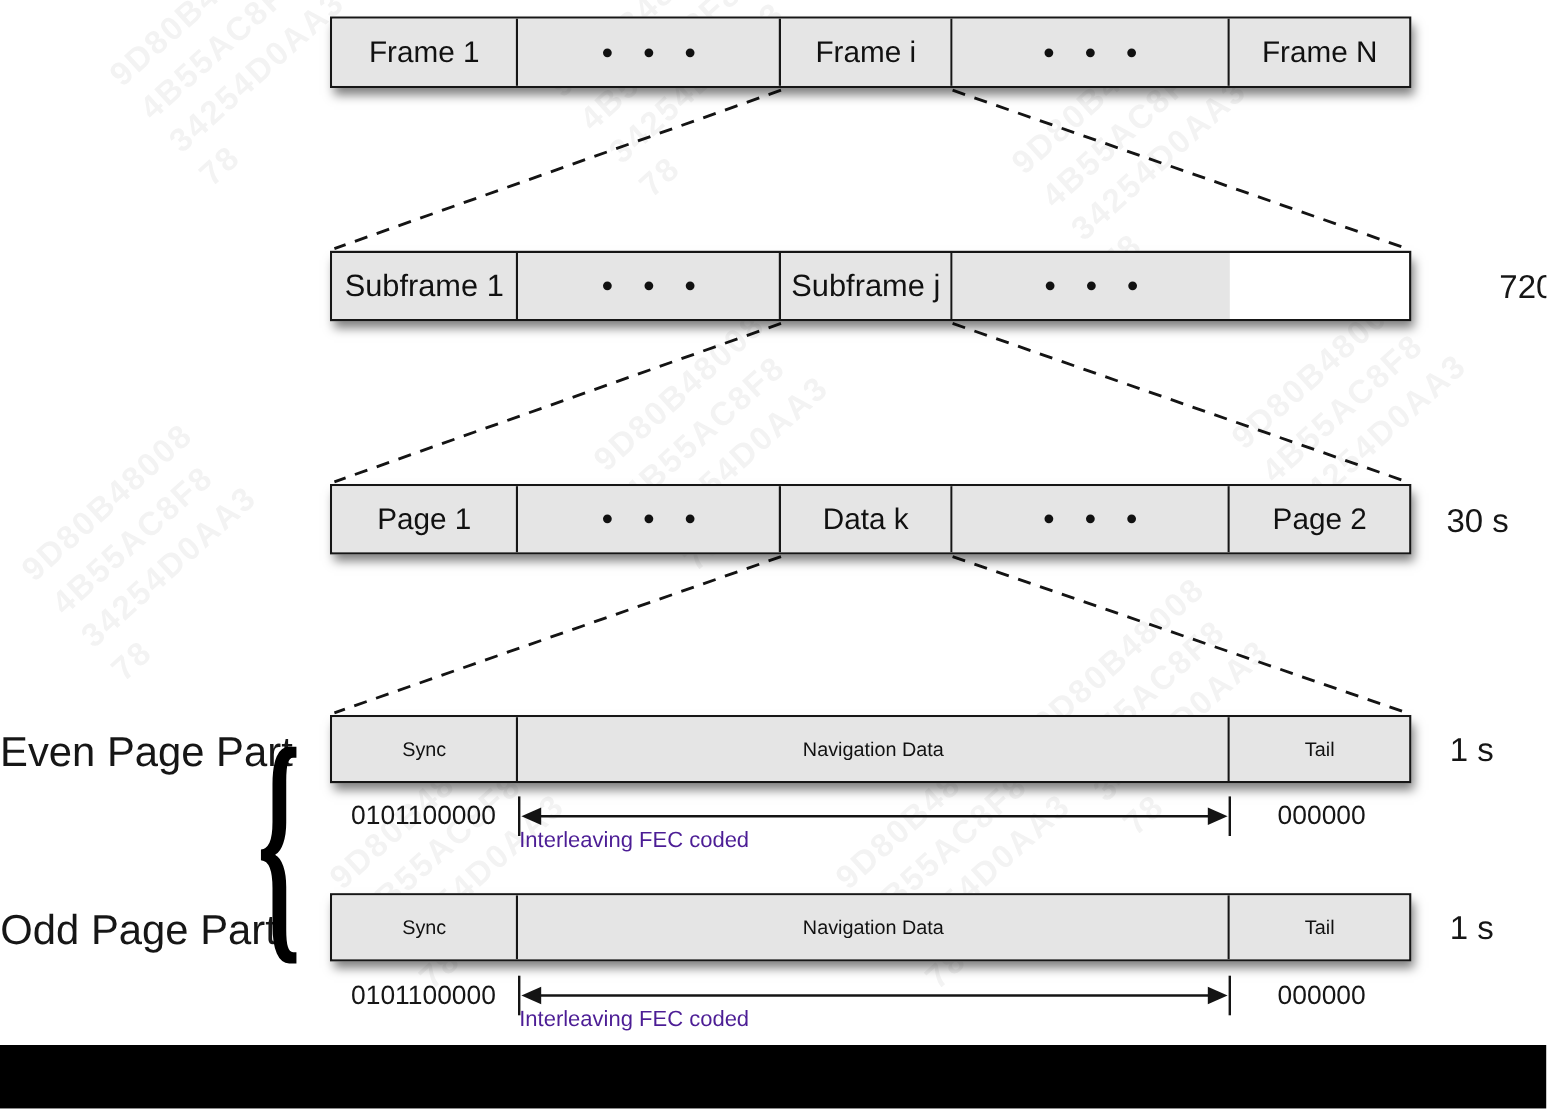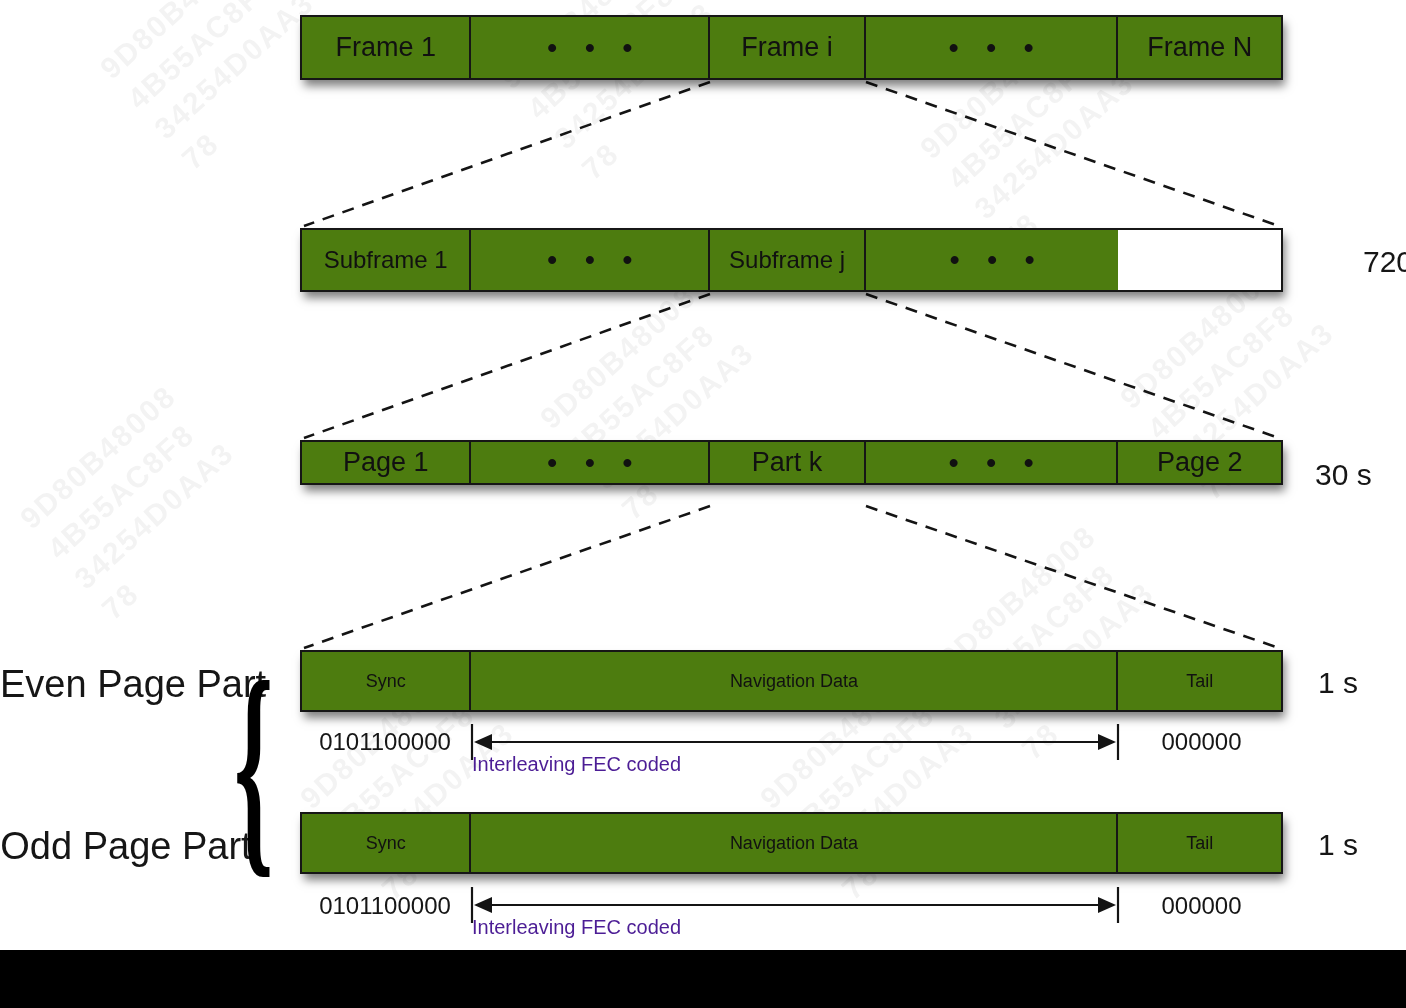--- a/index.html
+++ b/index.html
@@ -7,31 +7,31 @@
          font-family:"Liberation Sans","DejaVu Sans",sans-serif;color:#111;}
   
   .wm{position:absolute;transform:rotate(-42deg);color:rgba(40,40,40,0.055);
       font-size:30px;font-weight:bold;letter-spacing:2px;line-height:1.35;white-space:nowrap;}
   .wm div{text-align:left;}
   
   .bar-row{position:absolute;left:300px;width:983px;display:flex;background:#fff;
            border:2px solid #161616;box-sizing:border-box;
            box-shadow:3px 7px 9px -1px rgba(0,0,0,0.50);}
   .cell{display:flex;align-items:center;justify-content:center;height:100%;
-        border-right:2px solid #161616;box-sizing:border-box;background:#4d7c0f;}
+        border-right:2px solid #161616;box-sizing:border-box;background:#e5e5e5;}
   .cell:last-child{border-right:none;}
   .r1{top:15px;height:65px;}
   .r2{top:228px;height:64px;}
-  .r3{top:440px;height:45px;}
+  .r3{top:440px;height:64px;}
   .r4{top:650px;height:62px;}
   .r5{top:812px;height:62px;}
   .w1{width:17.3%}.w2{width:24.4%}.w3{width:15.9%}.w4{width:25.8%}.w5{width:16.6%}
   .ws{width:17.3%}.wn{width:66.1%}.wt{width:16.6%}
   .f27{font-size:27px;}
-  .f24{font-size:24px;text-align:right;}
+  .f24{font-size:28px;text-align:right;}
   .f28{font-size:18px;}
   .dots{font-size:28px;font-weight:bold;letter-spacing:10px;text-indent:10px;}
   
   .txt{position:absolute;white-space:nowrap;}
   .duration{font-size:30px;color:#161616;}
   .side-label{font-size:38px;color:#161616;text-align:right;width:252px;left:0;}
   .bits{font-size:24px;color:#161616;text-align:center;}
   .fec{font-size:20px;color:#4c1d95;text-align:left;}
   .brace{position:absolute;left:234px;top:636px;width:70px;height:260px;
          font-family:"Liberation Serif","DejaVu Serif",serif;font-weight:bold;
@@ -160,21 +160,21 @@
   <div class="txt duration" style="left:1317px;top:245px;margin-left:46px;">720 s</div>
 
   <div class="bar-row r3">
     <div class="cell w1 f27">
         <span>Page 1</span>
       </div>
     <div class="cell w2 dots">
         <span>• • •</span>
       </div>
     <div class="cell w3 f27">
-        <span>Part k</span>
+        <span>Data k</span>
       </div>
     <div class="cell w4 dots">
         <span>• • •</span>
       </div>
     <div class="cell w5 f27">
         <span>Page 2</span>
       </div>
   </div>
   <div class="txt duration" style="left:1315px;top:458px;">30 s</div>
 

